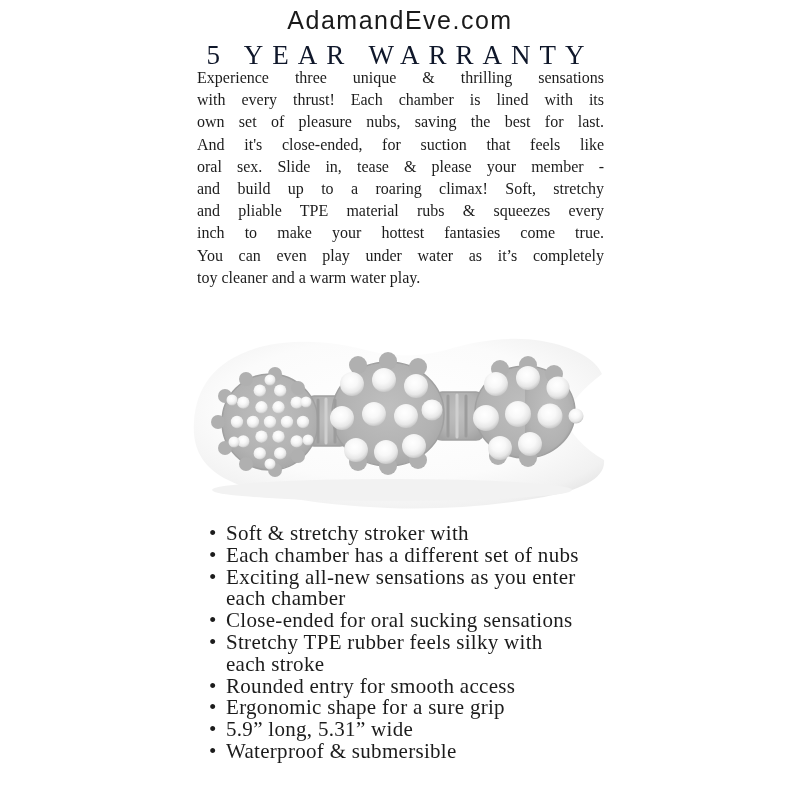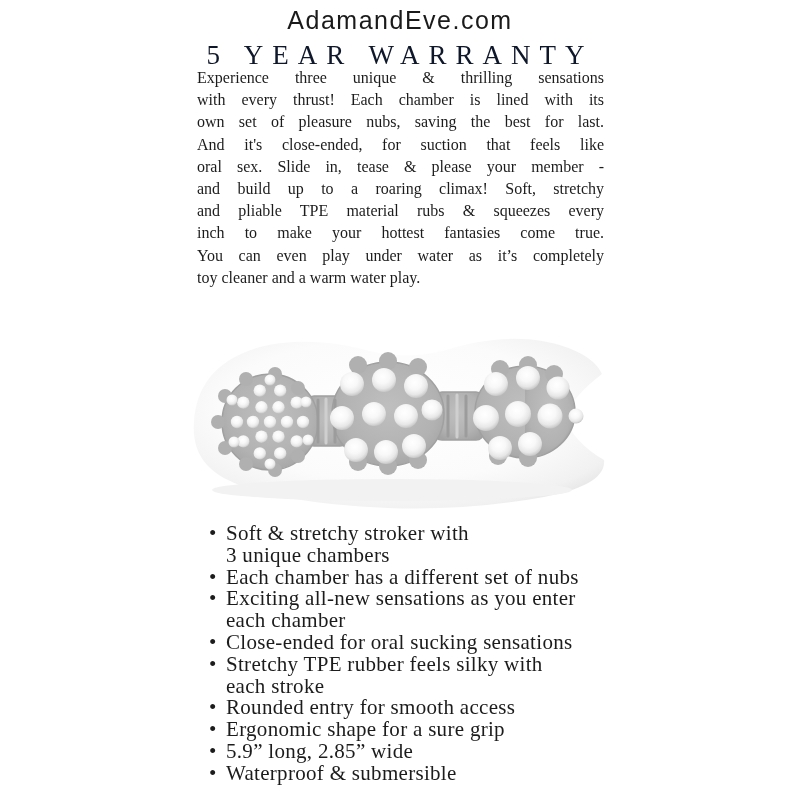--- a/index.html
+++ b/index.html
@@ -182,21 +182,20 @@
         <circle cx="350" cy="114" r="12"></circle>
       <circle cx="396" cy="86" r="7.5"></circle>
     </g>
   </svg>
 
   <div class="features">
     <div class="feat">
       <span class="dot">•</span>
       <div class="ftext">
         <div>Soft &amp; stretchy stroker with</div>
-        <div>3 unique chambers</div>
       </div>
     </div>
     <div class="feat">
       <span class="dot">•</span>
       <div class="ftext">
         <div>Each chamber has a different set of nubs</div>
       </div>
     </div>
     <div class="feat">
       <span class="dot">•</span>
@@ -226,21 +225,21 @@
     </div>
     <div class="feat">
       <span class="dot">•</span>
       <div class="ftext">
         <div>Ergonomic shape for a sure grip</div>
       </div>
     </div>
     <div class="feat">
       <span class="dot">•</span>
       <div class="ftext">
-        <div>5.9” long, 2.85” wide</div>
+        <div>5.9” long, 5.31” wide</div>
       </div>
     </div>
     <div class="feat">
       <span class="dot">•</span>
       <div class="ftext">
         <div>Waterproof &amp; submersible</div>
       </div>
     </div>
   </div>
 

